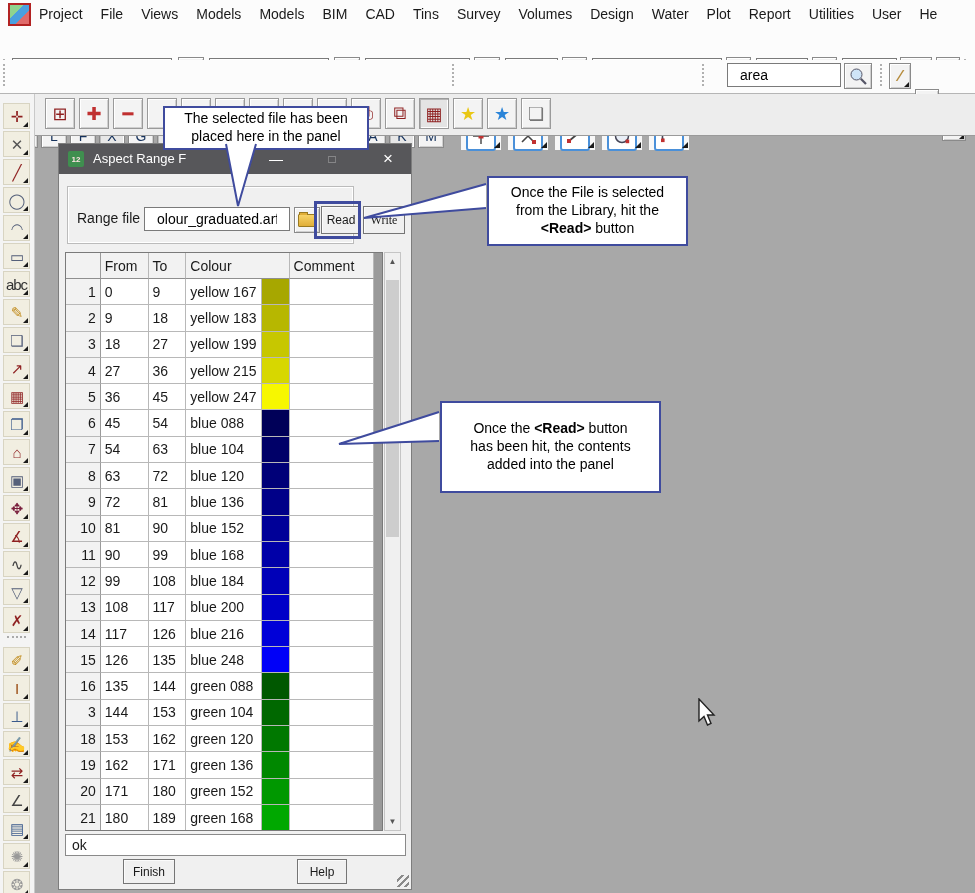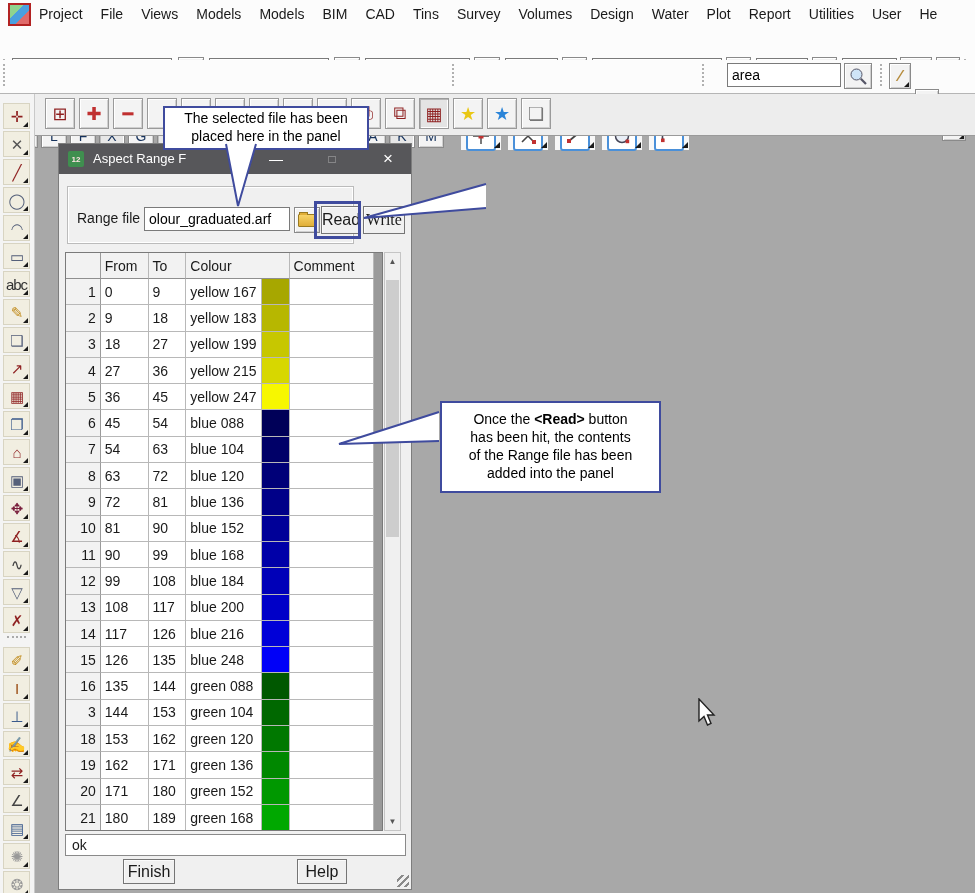--- a/index.html
+++ b/index.html
@@ -9,21 +9,21 @@
   .menubar{position:absolute;left:0;top:0;width:975px;height:27px;background:#fcfcfc;}
   .applogo{position:absolute;left:8px;top:3px;width:19px;height:19px;border:2px solid #b22222;
            background:linear-gradient(135deg,#8fd48f 0 35%,#4aa0e0 35% 65%,#e06a6a 65% 100%);}
   .menuitems{position:absolute;left:30px;top:0;height:27px;display:flex;align-items:center;}
   .menuitem{padding:0 9px;font-size:14px;white-space:nowrap;cursor:default;}
   .row2{position:absolute;left:0;top:27px;width:975px;height:33px;background:#fcfcfc;}
   .row3{position:absolute;left:0;top:60px;width:975px;height:33px;background:#fcfcfc;border-bottom:1px solid #b5b5b5;}
   .row4strip{position:absolute;left:0;top:94px;width:975px;height:41px;background:#ededed;border-bottom:1px solid #9a9a9a;}
   .grip{position:absolute;width:4px;height:22px;border-left:2px dotted #b0b0b0;}
   input.fld{position:absolute;height:24px;border:1px solid #7a7a7a;background:#fff;font-family:"Liberation Sans",sans-serif;
-            font-size:14px;padding:0 4px;box-sizing:border-box;}
+            font-size:14px;padding:0 12px;box-sizing:border-box;}
   .tbtn{position:absolute;height:26px;box-sizing:border-box;background:#f3f3f3;border:1px solid #8a8a8a;
         box-shadow:inset 1px 1px 0 #fff,inset -1px -1px 0 #cfcfcf;display:flex;align-items:center;justify-content:center;
         font-size:15px;cursor:default;}
   .nglyph{font-family:"Liberation Serif",serif;font-weight:bold;color:#a65a1e;border:2px solid #a65a1e;line-height:1;
           padding:0 2px;font-size:13px;}
   .swatch{background:#3d3dcf;width:15px;height:15px;border:1px solid #333;}
   .purple{color:#5b2d8e;font-weight:bold;}
   .fkeys{position:absolute;left:12px;top:63px;display:flex;gap:3px;}
   .fkey{width:26px;height:25px;box-sizing:border-box;background:#f3f3f3;border:1px solid #8a8a8a;
         box-shadow:inset 1px 1px 0 #fff,inset -1px -1px 0 #cfcfcf;display:flex;align-items:center;justify-content:center;
@@ -59,21 +59,21 @@
        color:#fff;font-size:14px;cursor:default;}
   .cap.max{color:#b0b0b0;font-size:12px;}
   .groupbox{position:absolute;left:8px;top:42px;width:287px;height:58px;box-sizing:border-box;border:1px solid #bbb;
             box-shadow:inset 0 0 0 1px #fff;}
   .rangelabel{position:absolute;left:9px;top:23px;font-size:14px;}
   .rangeinput{position:absolute;left:76px;top:20px;width:146px;height:26px;}
   .folderbtn{position:absolute;left:226px;top:20px;width:26px;height:26px;}
   .folder{width:17px;height:11px;background:linear-gradient(#f7d368,#e0ae38);border:1px solid #9a7a20;border-radius:1px;position:relative;}
   .folder::before{content:"";position:absolute;left:0;top:-3px;width:7px;height:2px;background:#e0ae38;border:1px solid #9a7a20;border-bottom:none;}
   .winbtn{box-sizing:border-box;background:#f0f0f0;border:1px solid #757575;box-shadow:inset 1px 1px 0 #fbfbfb;
-          font-size:16px;font-family:"Liberation Sans",sans-serif;display:flex;align-items:center;justify-content:center;cursor:default;}
+          font-size:12px;font-family:"Liberation Sans",sans-serif;display:flex;align-items:center;justify-content:center;cursor:default;}
   .readbtn{position:absolute;left:253px;top:19px;width:40px;height:28px;}
   .writebtn{position:absolute;left:295px;top:19px;width:42px;height:28px;font-family:Liberation Serif, serif;}
   
   .rtable{position:absolute;left:6px;top:108px;width:318px;height:579px;box-sizing:border-box;border:1px solid #7a7a7a;background:#fff;overflow:hidden;}
   .trow{display:flex;height:26.3px;box-sizing:border-box;}
   .thead{height:26px;background:#f2f2f2;}
   .c{box-sizing:border-box;border-right:1px solid #b8b8b8;border-bottom:1px solid #b8b8b8;font-size:14px;
      display:flex;align-items:center;padding:0 4px;overflow:hidden;white-space:nowrap;}
   .thead .c{border-bottom:1px solid #8f8f8f;background:#f2f2f2;}
   .c.num{width:35px;justify-content:flex-end;background:#f2f2f2;border-right:1px solid #9a9a9a;}
@@ -657,24 +657,28 @@
     <div class="winbtn helpbtn">Help</div>
     <div class="dgrip"></div>
   </div>
 
   <div class="readhl"></div>
 
   <div class="callout" style="left:163px;top:106px;width:202px;height:40px;">
     <div>The selected file has been</div>
     <div>placed here in the panel</div>
   </div>
+  <div class="callout" style="left:487px;top:176px;width:197px;height:66px;">
+    <div>Once the File is selected</div>
+    <div>from the Library, hit the</div>
+    <div><b>&lt;Read&gt;</b><span> button</span></div>
+  </div>
   <div class="callout" style="left:440px;top:401px;width:217px;height:88px;">
     <div><span>Once the </span><b>&lt;Read&gt;</b><span> button</span></div>
     <div>has been hit, the contents</div>
-    <div>of the Range file has been</div>
     <div>added into the panel</div>
   </div>
 
   <svg id="tails">
     <path d="M226,144 L238,206 L256,144" fill="#ffffff" stroke="#3f4b9e" stroke-width="2"></path>
     <path d="M486,184 L364,218 L486,208" fill="#ffffff" stroke="#3f4b9e" stroke-width="2"></path>
     <path d="M439,412 L339,444 L439,441" fill="#ffffff" stroke="#3f4b9e" stroke-width="2"></path>
   </svg>
 
   <svg id="cursor" width="22" height="30" viewBox="0 0 22 30">

